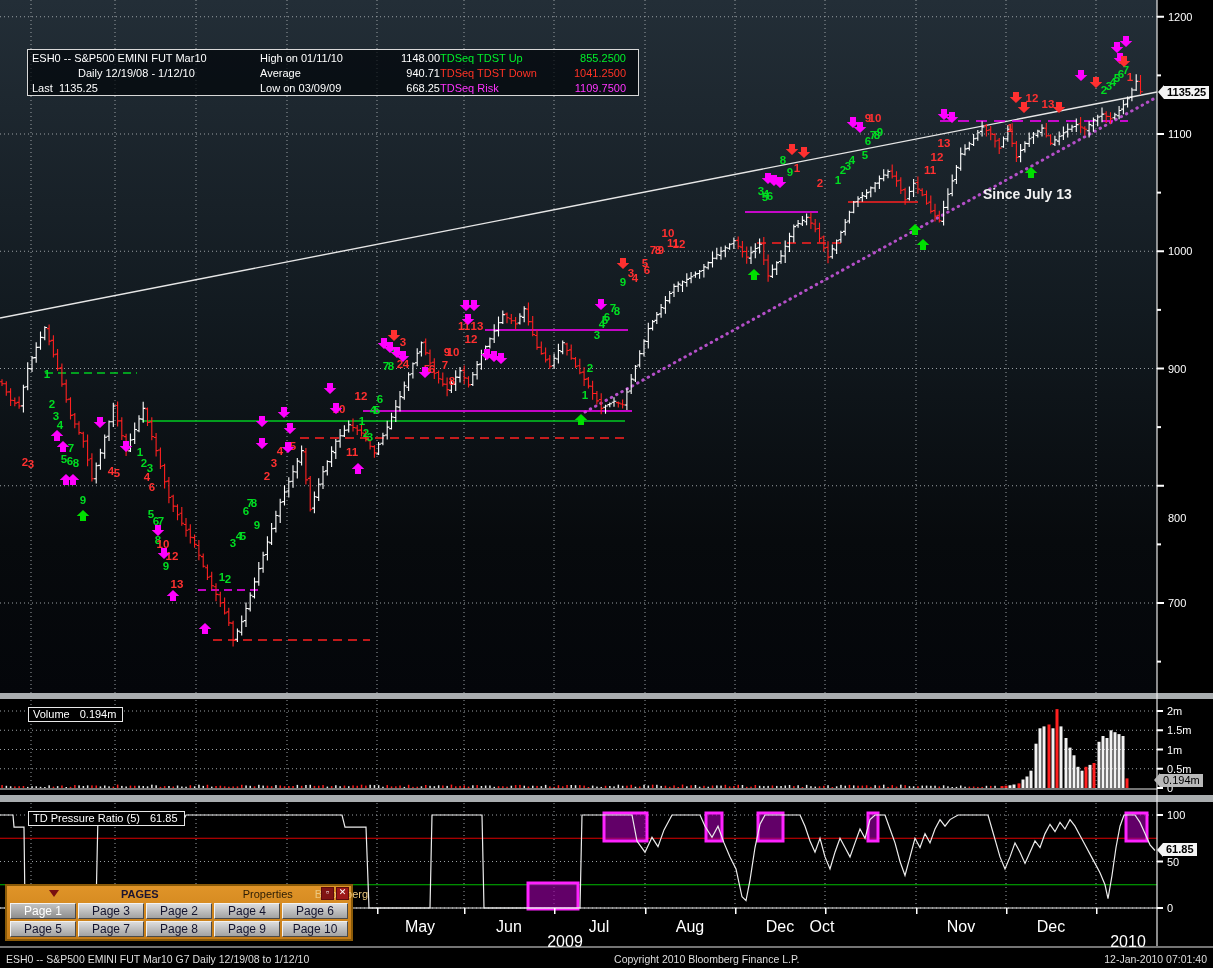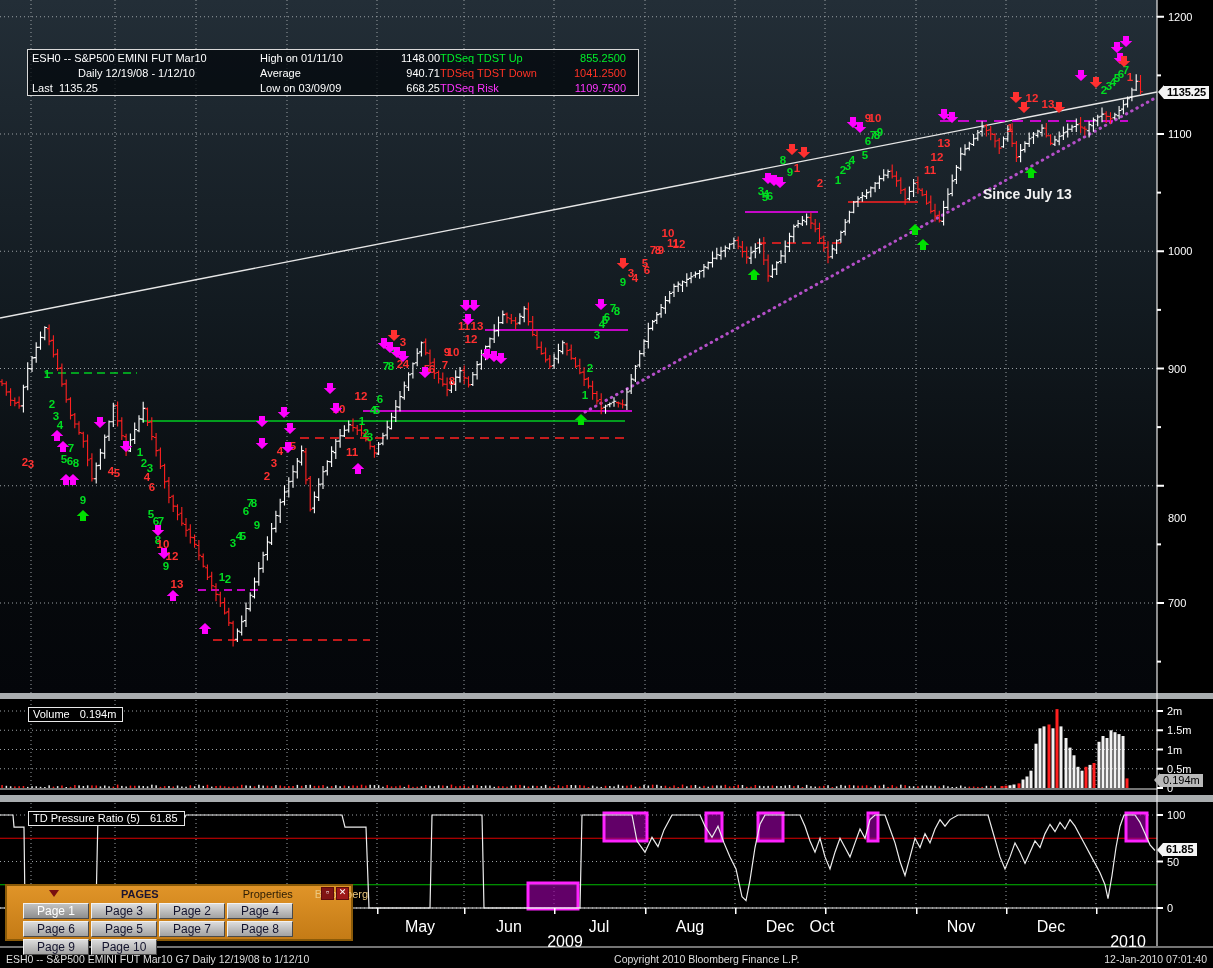--- a/index.html
+++ b/index.html
@@ -48,21 +48,21 @@
   .pw-tri{width:0;height:0;border-left:5px solid transparent;border-right:5px solid transparent;
     border-top:7px solid #7a1010;margin-left:6px;}
   .pw-tab{padding:0 10px;font-weight:bold;color:#1c1430;}
   .pw-tab.pages{margin-left:52px;}
   .pw-tab.props{margin-left:64px;font-weight:normal;color:#2a1c04;}
   .pw-tab.bbg{margin-left:2px;font-weight:normal;color:#edc87e;}
   .pw-btns{position:absolute;right:2px;top:1px;display:flex;gap:2px;}
   .pw-sq{width:11px;height:11px;border:1px solid #5c0c0c;background:#9e1818;color:#fff;
     font-size:9px;line-height:9px;text-align:center;}
   .pw-sq.max{background:#801414;}
-  .pw-grid{display:flex;flex-wrap:wrap;padding:1px 15px;}
+  .pw-grid{display:flex;flex-wrap:wrap;padding:1px 2px;}
   .page-btn{width:66px;height:16px;margin:1px;background:linear-gradient(180deg,#dcdcdc,#a2a2a2);
     border-top:1px solid #f2f2f2;border-left:1px solid #f2f2f2;
     border-right:1px solid #4a4a4a;border-bottom:1px solid #4a4a4a;
     color:#14142e;font-size:12px;line-height:15px;text-align:center;box-sizing:border-box;
     cursor:pointer;}
   .page-btn.active{background:linear-gradient(180deg,#c2c2c2,#8e8e8e);color:#fff;}
   #since-label{position:absolute;color:#f2f2f2;font-weight:bold;font-size:14px;z-index:4;}
 </style>
 </head>
 <body>

